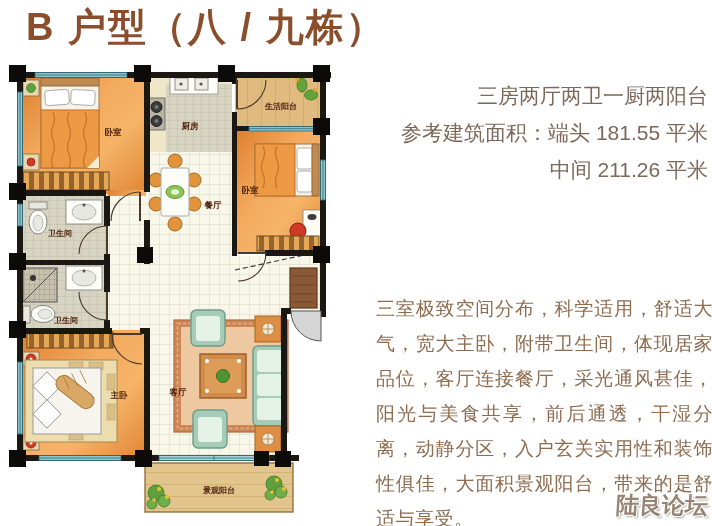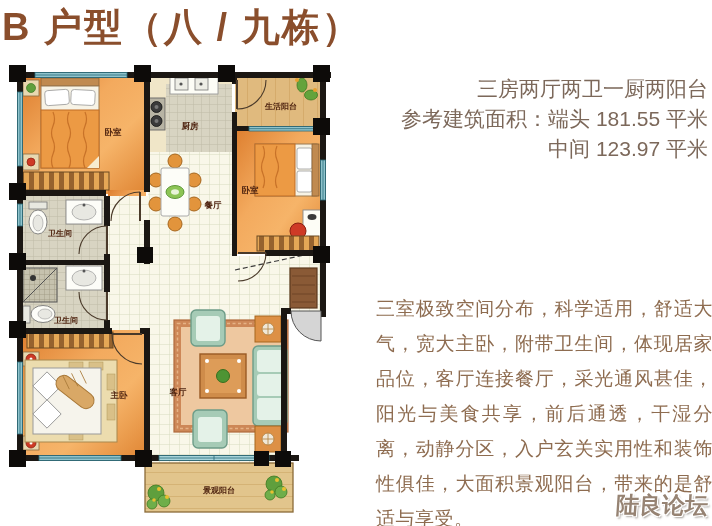--- a/index.html
+++ b/index.html
@@ -2,29 +2,29 @@
 <html><head>
 <meta charset="utf-8">
 <style>
   html,body{margin:0;padding:0;}
   body{
     width:712px;height:526px;position:relative;overflow:hidden;
     background:#ffffff;
     font-family:"Liberation Sans","DejaVu Sans",sans-serif;
   }
   .page-title{
-    position:absolute;left:2px;top:2px;
+    position:absolute;left:26px;top:2px;
     font-size:38px;font-weight:700;letter-spacing:2px;
     color:#8a4e2c;white-space:nowrap;
   }
   .spec-block{
     position:absolute;top:74px;right:4px;width:340px;
     text-align:right;font-size:21px;line-height:30px;color:#7c685a;
   }
-  .spec-block span{display:block;}
+  .spec-block span{display:block;margin-top:7px;}
   .description{
     position:absolute;left:376px;top:291px;width:337px;
     font-size:19px;line-height:35px;color:#8e6c50;
     text-align:justify;letter-spacing:0.5px;
   }
   .watermark{
     position:absolute;right:4px;top:490px;
     font-size:23px;font-weight:700;color:#968373;
     transform:skewX(-4deg);
     text-shadow:-1px -1px 0 #fff,1px -1px 0 #fff,-1px 1px 0 #fff,1px 1px 0 #fff,2px 2px 2px rgba(90,80,70,.55);
@@ -34,21 +34,21 @@
   svg text.sm{font-size:8px;}
 </style>
 </head>
 <body>
 
 <div class="page-title">B 户型（八 / 九栋）</div>
 
 <div class="spec-block">
   <span>三房两厅两卫一厨两阳台</span>
   <span>参考建筑面积：端头 181.55 平米</span>
-  <span>中间 123.97 平米</span>
+  <span>中间 211.26 平米</span>
 </div>
 
 <div class="description">三室极致空间分布，科学适用，舒适大气，宽大主卧，附带卫生间，体现居家品位，客厅连接餐厅，采光通风甚佳，阳光与美食共享，前后通透，干湿分离，动静分区，入户玄关实用性和装饰性俱佳，大面积景观阳台，带来的是舒适与享受。</div>
 
 <div class="watermark">陆良论坛</div>
 
 <div class="floorplan">
 <svg viewBox="0 0 330 452" width="330" height="452" xmlns="http://www.w3.org/2000/svg">
   <defs>
     <linearGradient id="gOr" x1="0" y1="0" x2="1" y2="1">

